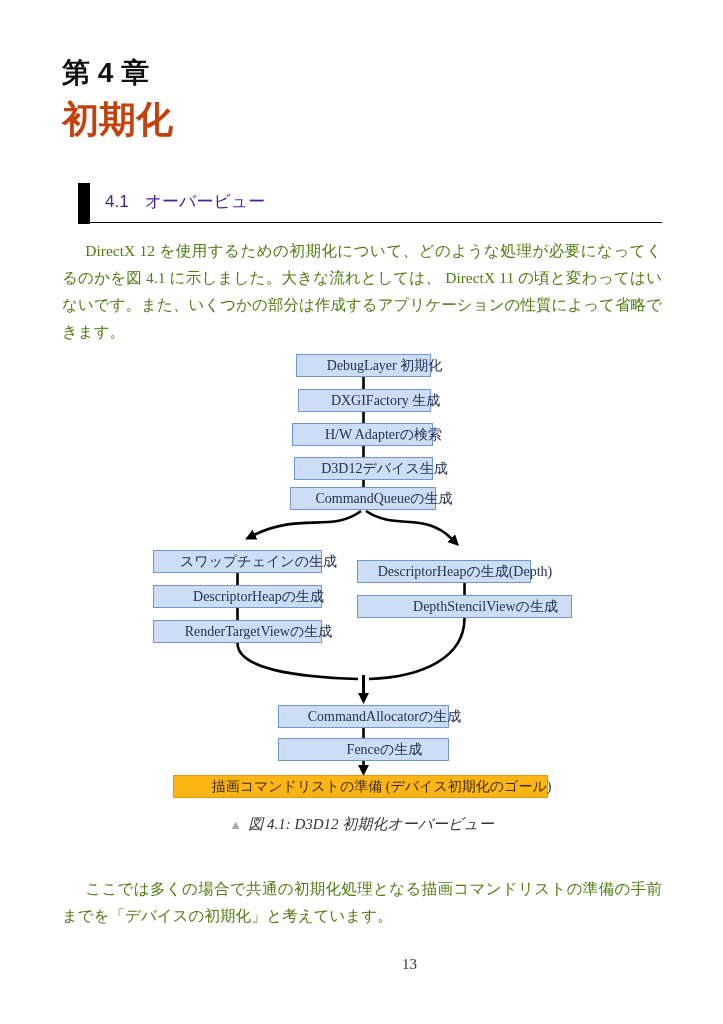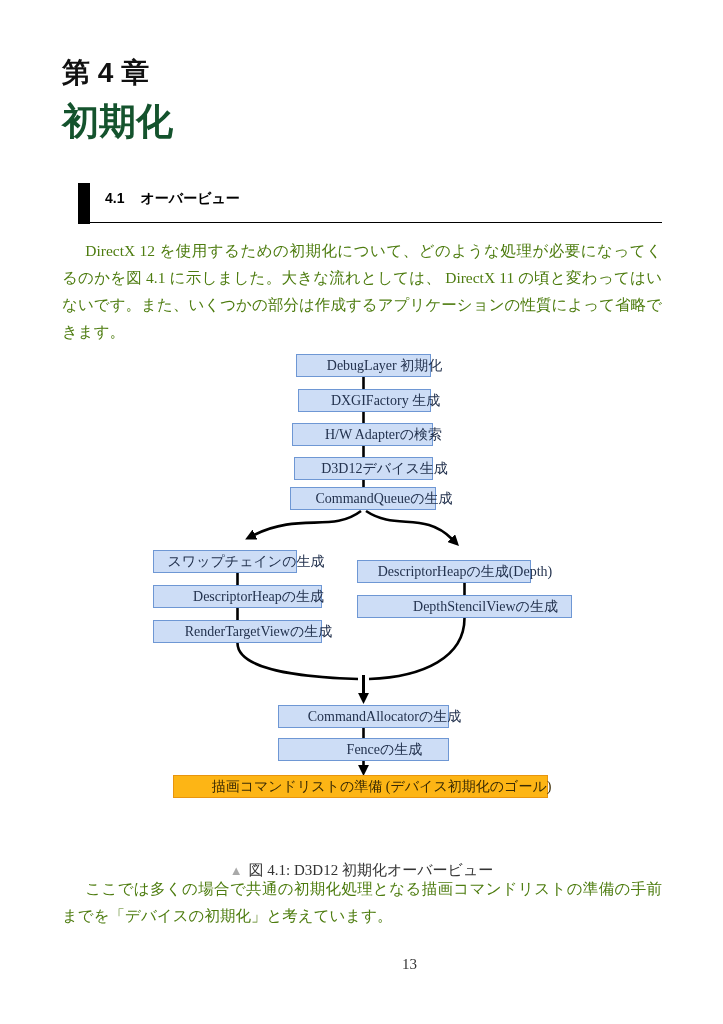--- a/index.html
+++ b/index.html
@@ -16,36 +16,36 @@
 
   
   .chapter-label {
     left: 62px; top: 56px;
     font-family: "Liberation Sans", "DejaVu Sans", sans-serif;
     font-weight: 700; font-size: 28px; line-height: 34px;
     color: #111;
   }
   .chapter-title {
     left: 62px; top: 100px;
-    font-family: Liberation Sans, sans-serif;
+    font-family: Liberation Mono, monospace;
     font-weight: 700; font-size: 37px; line-height: 44px;
-    color: #14532d;
+    color: #c2410c;
   }
   .section-heading {
     left: 78px; top: 183px; width: 584px; height: 39px;
     border-bottom: 1.6px solid #000;
   }
   .section-bar {
     position: absolute; left: 0; top: 0; width: 12px; height: 41px;
     background: #000;
   }
   .section-text {
     position: absolute; left: 27px; top: 7px;
     font-family: "Liberation Sans", "DejaVu Sans", sans-serif;
-    font-weight: 700; font-size: 14px; color: #000000;
+    font-weight: 400; font-size: 17px; color: #4c1d95;
     white-space: nowrap;
   }
   .section-text .sec-num { margin-right: 16px; }
 
   
   .para {
     width: 600px; left: 62px;
     font-size: 15.5px; line-height: 27px;
     text-align: justify; text-indent: 1.5em;
     color: #4d7c0f;
@@ -74,22 +74,22 @@
     color: var(--goal-text, #3a2b04);
   }
   .connector-svg {
     position: absolute; left: 0; top: 0;
     width: 723px; height: 1024px;
     pointer-events: none;
   }
 
   
   .fig-caption {
-    left: 0; top: 861px; width: 723px;
-    text-align: center; font-size: 15px; color: #333;
+    left: 0; top: 815px; width: 723px;
+    text-align: center; font-size: 15px; color: #333; font-style: italic;
   }
   .caption-marker { color: #a9a9a9; font-size: 13px; margin-right: 6px; }
 
   .page-number {
     left: 0; top: 956px; width: 723px;
     text-align: center; font-size: 15px; color: #333; padding-left: 48px;
   }
 </style>
 </head>
 <body>
@@ -139,21 +139,21 @@
       <path d="M363.5 760 V766" marker-end="url(#ah)"></path>
     </g>
   </svg>
 
   <div class="fnode" style="left:296px; top:354px; width:135px;">DebugLayer 初期化</div>
   <div class="fnode" style="left:298px; top:389px; width:133px;">DXGIFactory 生成</div>
   <div class="fnode" style="left:292px; top:423px; width:141px;">H/W Adapterの検索</div>
   <div class="fnode" style="left:294px; top:457px; width:139px;">D3D12デバイス生成</div>
   <div class="fnode" style="left:290px; top:487px; width:146px;">CommandQueueの生成</div>
 
-  <div class="fnode" style="left:153px; top:550px; width:144px;">スワップチェインの生成</div>
+  <div class="fnode" style="left:153px; top:550px; width:169px;">スワップチェインの生成</div>
   <div class="fnode" style="left:153px; top:585px; width:169px;">DescriptorHeapの生成</div>
   <div class="fnode" style="left:153px; top:620px; width:169px;">RenderTargetViewの生成</div>
 
   <div class="fnode" style="left:357px; top:560px; width:174px;">DescriptorHeapの生成(Depth)</div>
   <div class="fnode" style="left:357px; top:595px; width:215px;">DepthStencilViewの生成</div>
 
   <div class="fnode" style="left:278px; top:705px; width:171px;">CommandAllocatorの生成</div>
   <div class="fnode" style="left:278px; top:738px; width:171px;">Fenceの生成</div>
 
   <div class="fgoal" style="left:173px; top:775px; width:375px;">描画コマンドリストの準備 (デバイス初期化のゴール)</div>

